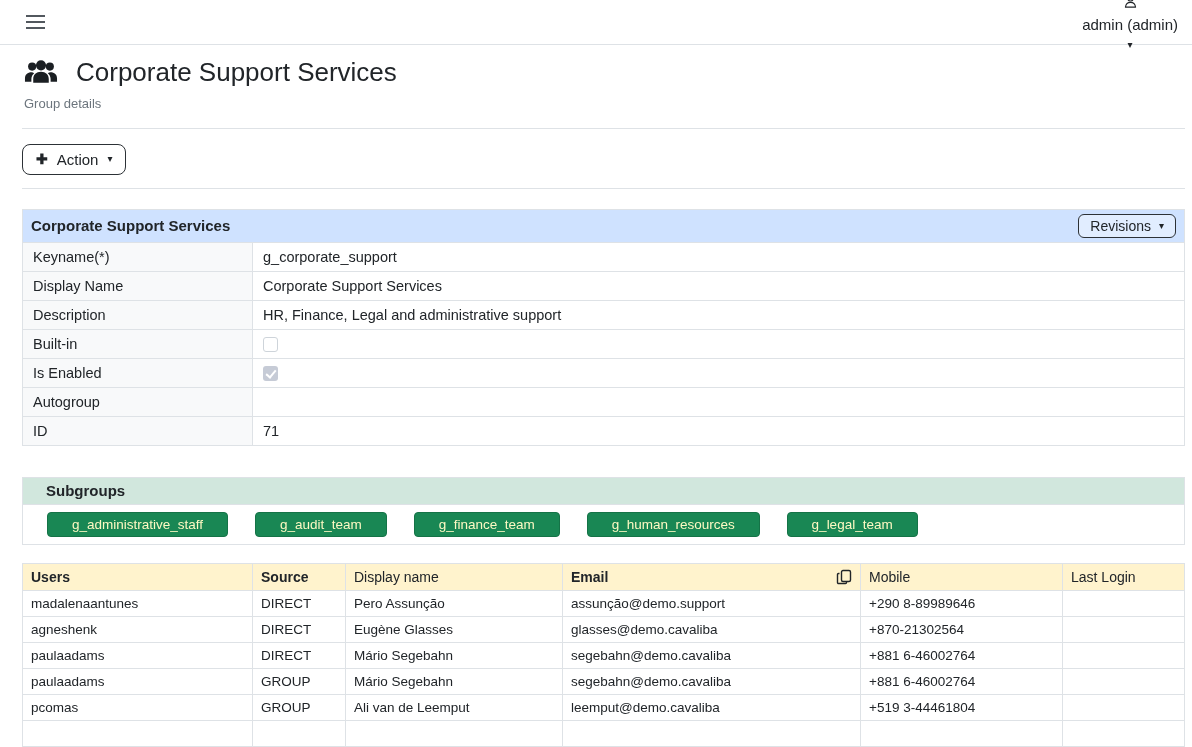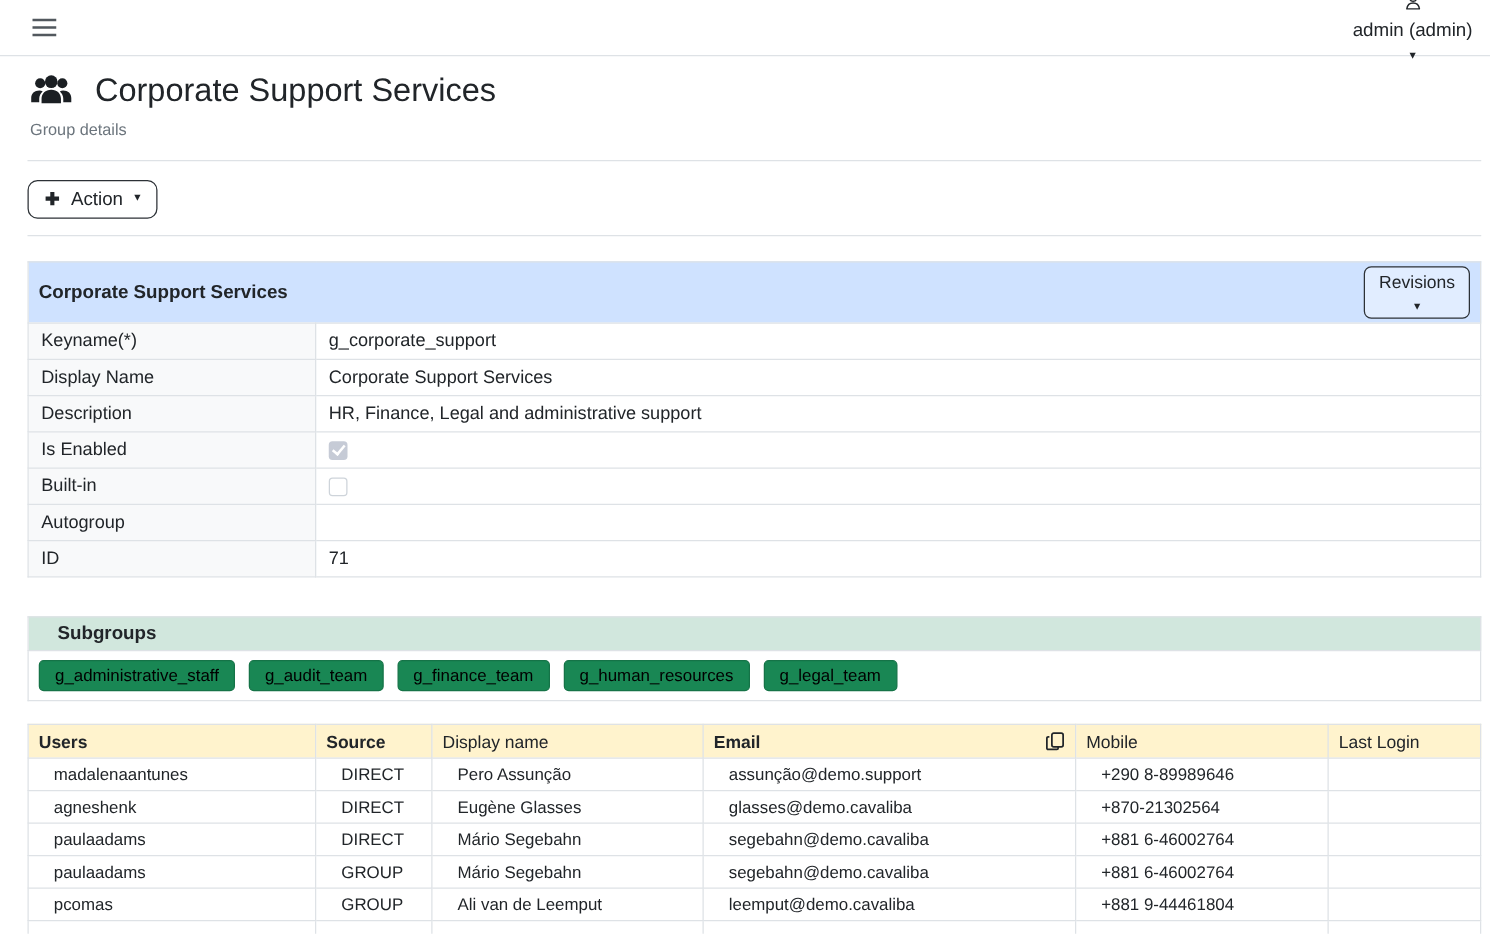--- a/index.html
+++ b/index.html
@@ -37,38 +37,38 @@
   .action-btn{margin-top:15px;display:inline-flex;align-items:center;gap:9px;padding:6px 13px;border:1px solid #2c3136;border-radius:8px;background:#fff;font-size:15px;color:var(--text);cursor:pointer;}
   .plus{font-weight:700;font-size:14px;line-height:1;}
   
   table{border-collapse:collapse;width:1163px;table-layout:fixed;}
   th,td{border:1px solid var(--border);}
   
   .details-table{margin-top:20px;border:1px solid var(--border-outer);}
   .panel-head{background:var(--blue);text-align:left;padding:3px 4px 3px 8px;height:33px;}
   .panel-head-flex{display:flex;justify-content:space-between;align-items:center;}
   .panel-title{font-size:15px;font-weight:700;}
-  .revisions-btn{display:inline-flex;align-items:center;gap:8px;padding:3px 11px;margin-right:4px;border:1px solid #2c3136;border-radius:6px;background:rgba(255,255,255,0.38);font-size:14px;font-weight:400;color:var(--text);cursor:pointer;flex-direction:column;}
+  .revisions-btn{display:inline-flex;align-items:center;gap:8px;padding:3px 11px;margin-right:4px;border:1px solid #2c3136;border-radius:6px;background:rgba(255,255,255,0.38);font-size:14px;font-weight:400;color:var(--text);cursor:pointer;}
   .details-table td{font-size:14.5px;padding:5px 10px;height:29px;margin-left:36px;}
   td.lbl{width:230px;background:var(--gray-cell);}
   
   .cb{width:15px;height:15px;border-radius:3px;display:inline-block;vertical-align:middle;}
   .cb.checked{background:#c6cbd6;position:relative;}
   .cb.checked::after{content:"";position:absolute;left:4.5px;top:1.5px;width:4px;height:8px;border:solid #fff;border-width:0 2px 2px 0;transform:rotate(40deg);}
   .cb.unchecked{background:#fff;border:1px solid #ced4da;}
   
   .subgroups-table{margin-top:31px;border:1px solid var(--border-outer);}
   .subgroups-head{background:var(--green-h);font-size:15px;font-weight:700;text-align:left;padding:3px 23px;height:27px;}
   .subgroups-body td{padding:7px 8px;height:40px;}
-  .sg-btn{display:inline-block;background:var(--green-btn);color:#000000;border:1px solid #157347;border-radius:4px;padding:4px 12px;font-size:13.5px;margin-right:7px;cursor:pointer;}
+  .sg-btn{display:inline-block;background:var(--green-btn);color:#fef9c3;border:1px solid #157347;border-radius:4px;padding:4px 24px;font-size:13.5px;margin-right:7px;cursor:pointer;margin-left:16px;}
   
   .users-table{margin-top:18px;border:1px solid var(--border-outer);}
   .users-table th{background:var(--yellow);font-size:14px;text-align:left;padding:4px 8px;height:27px;font-weight:400;}
   .users-table th.b{font-weight:700;}
-  .users-table td{font-size:13.5px;padding:4px 20px;height:26px;white-space:nowrap;overflow:hidden;}
+  .users-table td{font-size:13.5px;padding:4px 8px;height:26px;white-space:nowrap;overflow:hidden;}
   .email-head{display:flex;justify-content:space-between;align-items:center;}
   .icon-btn{display:inline-flex;cursor:pointer;}
   svg{display:block;}
 </style>
 </head>
 <body>
 
 <div class="topbar">
   <div class="hamburger">
     <i></i>
@@ -142,29 +142,29 @@
       </tr>
       <tr>
         <td class="lbl">Display Name</td>
         <td>Corporate Support Services</td>
       </tr>
       <tr>
         <td class="lbl">Description</td>
         <td>HR, Finance, Legal and administrative support</td>
       </tr>
       <tr>
+        <td class="lbl">Built-in</td>
+        <td>
+          <span class="cb unchecked"></span>
+        </td>
+      </tr>
+      <tr>
         <td class="lbl">Is Enabled</td>
         <td>
           <span class="cb checked"></span>
-        </td>
-      </tr>
-      <tr>
-        <td class="lbl">Built-in</td>
-        <td>
-          <span class="cb unchecked"></span>
         </td>
       </tr>
       <tr>
         <td class="lbl">Autogroup</td>
         <td></td>
       </tr>
       <tr>
         <td class="lbl">ID</td>
         <td>71</td>
       </tr>
@@ -252,21 +252,21 @@
         <td>Mário Segebahn</td>
         <td>segebahn@demo.cavaliba</td>
         <td>+881 6-46002764</td>
         <td></td>
       </tr>
       <tr>
         <td>pcomas</td>
         <td>GROUP</td>
         <td>Ali van de Leemput</td>
         <td>leemput@demo.cavaliba</td>
-        <td>+881 9-44461804</td>
+        <td>+519 3-44461804</td>
         <td></td>
       </tr>
       <tr>
         <td></td>
           <td></td>
           <td></td>
         <td></td>
           <td></td>
           <td></td>
       </tr>

